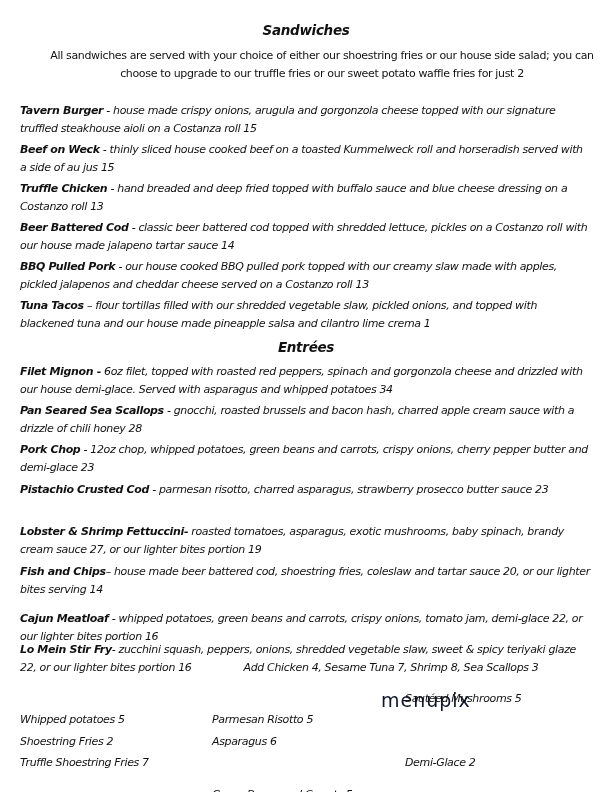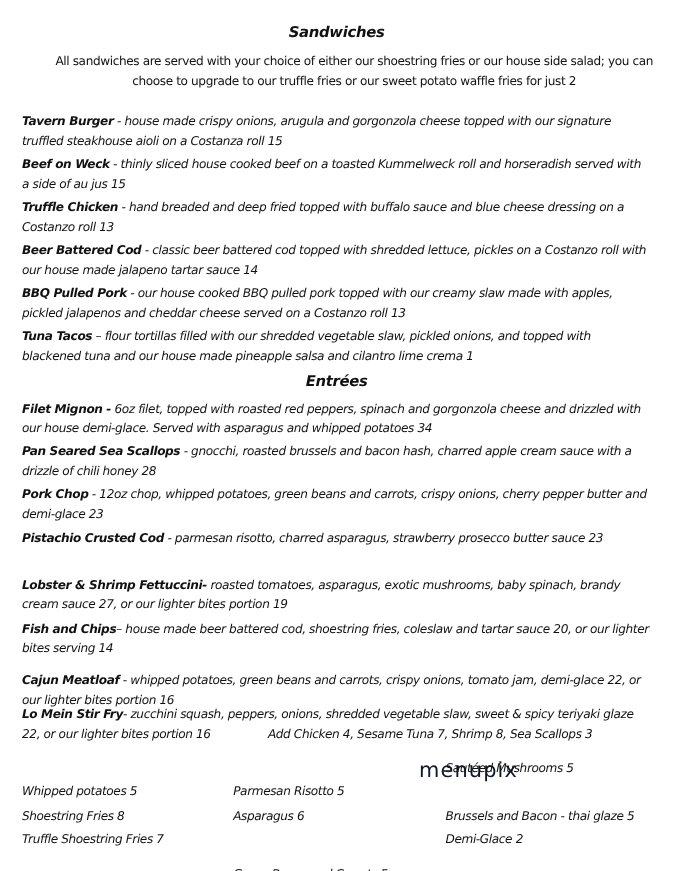--- a/index.html
+++ b/index.html
@@ -70,24 +70,23 @@
     <span class="name">Cajun Meatloaf</span><span> - </span><span>whipped potatoes, green beans and carrots, crispy onions, tomato jam, demi-glace 22, or our lighter bites portion 16</span>
   </div>
   <div class="item" style="top:641px">
     <span class="name">Lo Mein Stir Fry</span><span>- </span><span>zucchini squash, peppers, onions, shredded vegetable slaw, sweet &amp; spicy teriyaki glaze 22, or our lighter bites portion 16</span><span class="gap"></span><span>Add Chicken 4,  Sesame Tuna 7, Shrimp 8, Sea Scallops 3</span>
   </div>
 
 
   <div class="wm">menupix</div>
 
   <div class="side" style="left:20px; top:713px">Whipped potatoes 5</div>
-  <div class="side" style="left:20px; top:735px">Shoestring Fries 8</div>
+  <div class="side" style="left:20px; top:735px">Shoestring Fries 2</div>
   <div class="side" style="left:20px; top:756px">Truffle Shoestring Fries 7</div>
 
   <div class="side" style="left:212px; top:713px">Parmesan Risotto 5</div>
   <div class="side" style="left:212px; top:735px">Asparagus 6</div>
   <div class="side" style="left:212px; top:788px">Green Beans and Carrots 5</div>
 
   <div class="side" style="left:405px; top:692px">Sautéed Mushrooms 5</div>
-  <div class="side" style="left:405px; top:735px">Brussels and Bacon - thai glaze 5</div>
   <div class="side" style="left:405px; top:756px">Demi-Glace 2</div>
 
 </div>
 
 </body></html>

